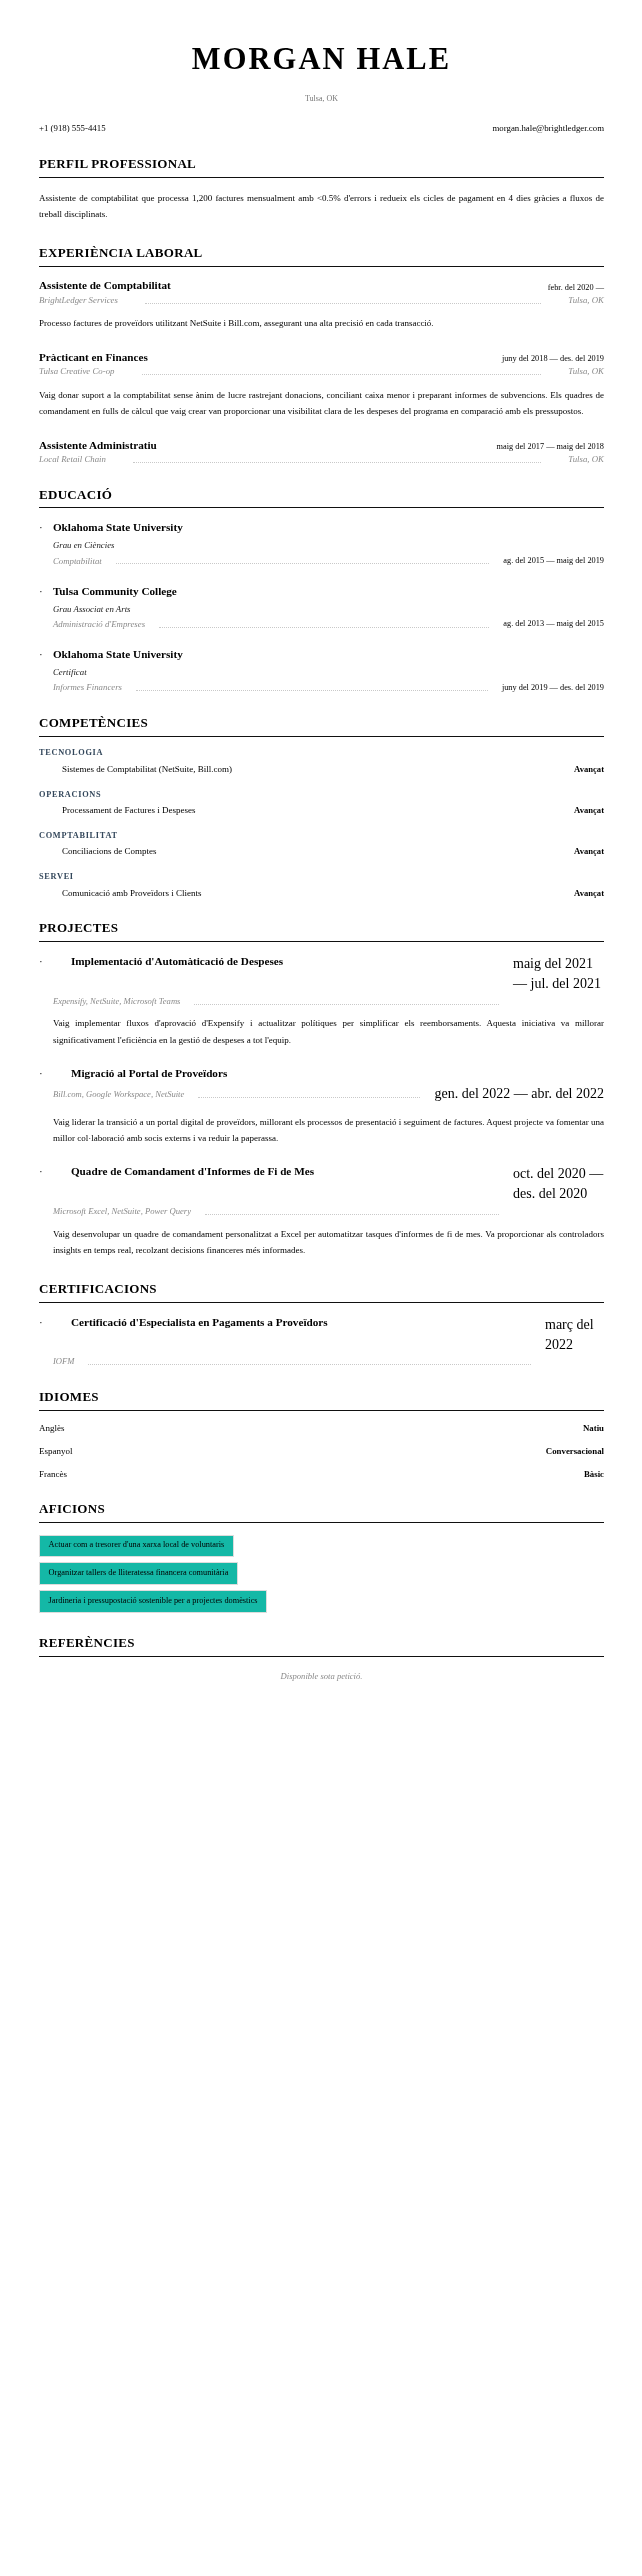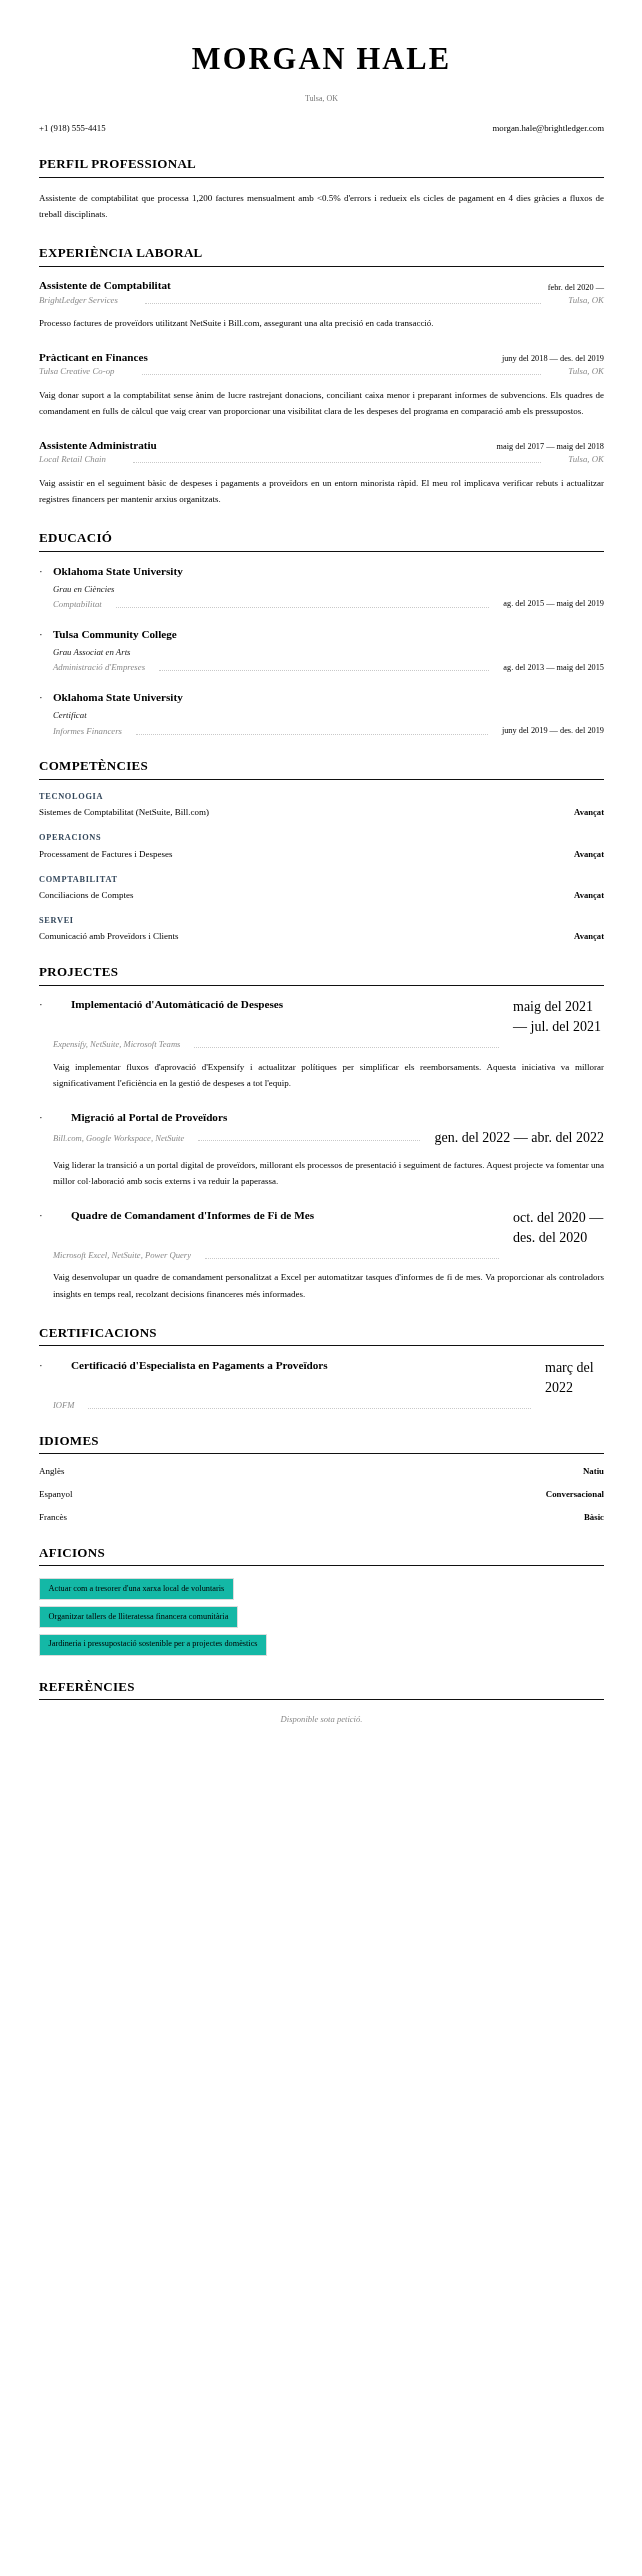--- a/index.html
+++ b/index.html
@@ -178,20 +178,21 @@
     font-weight: bold;
     letter-spacing: 0.7px;
     color: #33475b;
     margin-bottom: 6.4px;
   }
   .skill-row {
     display: flex;
     justify-content: space-between;
     align-items: baseline;
     gap: 10.7px;
+    margin-left: 23px;
   }
   .skill-name { font-size: 9px; }
   .skill-level { font-size: 8.6px; font-weight: bold; text-align: right; white-space: nowrap; }
 
   
   .proj-entry { margin-bottom: 18px; display: flex; gap: 6.4px; }
   .proj-entry:last-child { margin-bottom: 0; }
   .proj-bullet {
     font-size: 11.2px;
     line-height: 1.3;
@@ -332,21 +333,20 @@
     <div class="exp-entry">
       <div class="exp-row">
         <div class="exp-title">Assistente Administratiu</div>
         <div class="exp-dates">maig del 2017 — maig del 2018</div>
       </div>
       <div class="exp-sub">
         <div class="exp-org">Local Retail Chain</div>
         <div class="dotline"></div>
         <div class="exp-loc">Tulsa, OK</div>
       </div>
-      <p class="body-text exp-desc">Vaig assistir en el seguiment bàsic de despeses i pagaments a proveïdors en un entorn minorista ràpid. El meu rol implicava verificar rebuts i actualitzar registres financers per mantenir arxius organitzats.</p>
     </div>
   </div>
 
   <div class="section">
     <div class="section-title">EDUCACIÓ</div>
     <hr class="rule">
 
     <div class="edu-entry">
       <div class="edu-bullet">·</div>
       <div class="edu-body">

